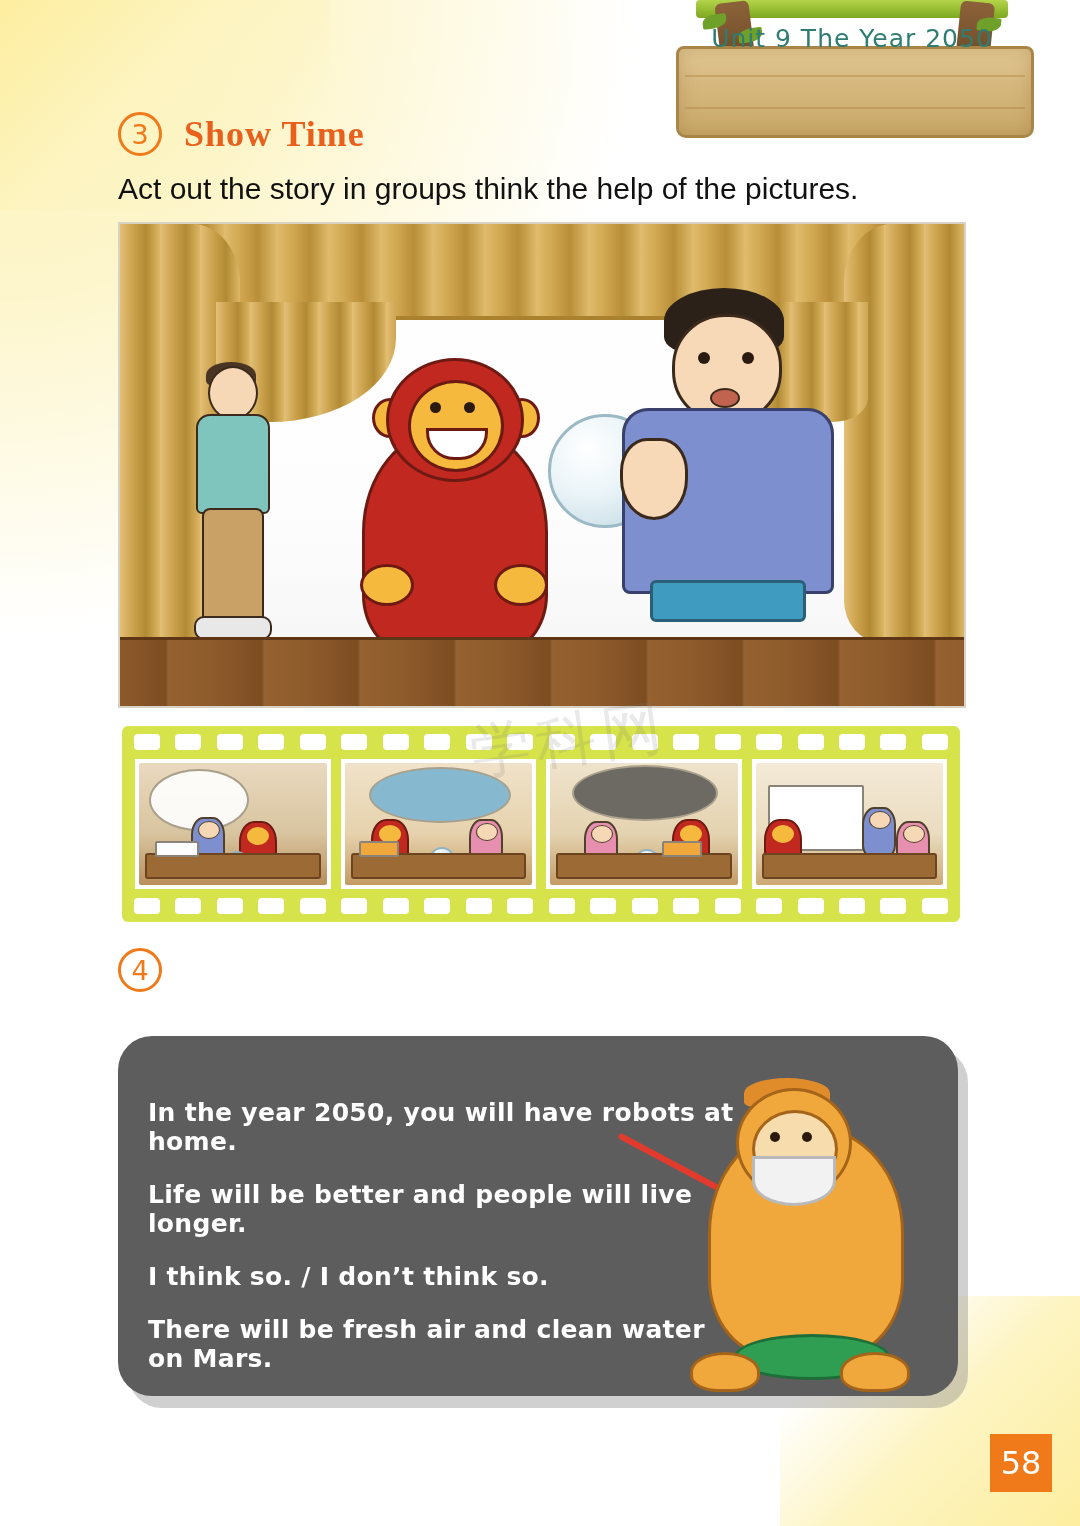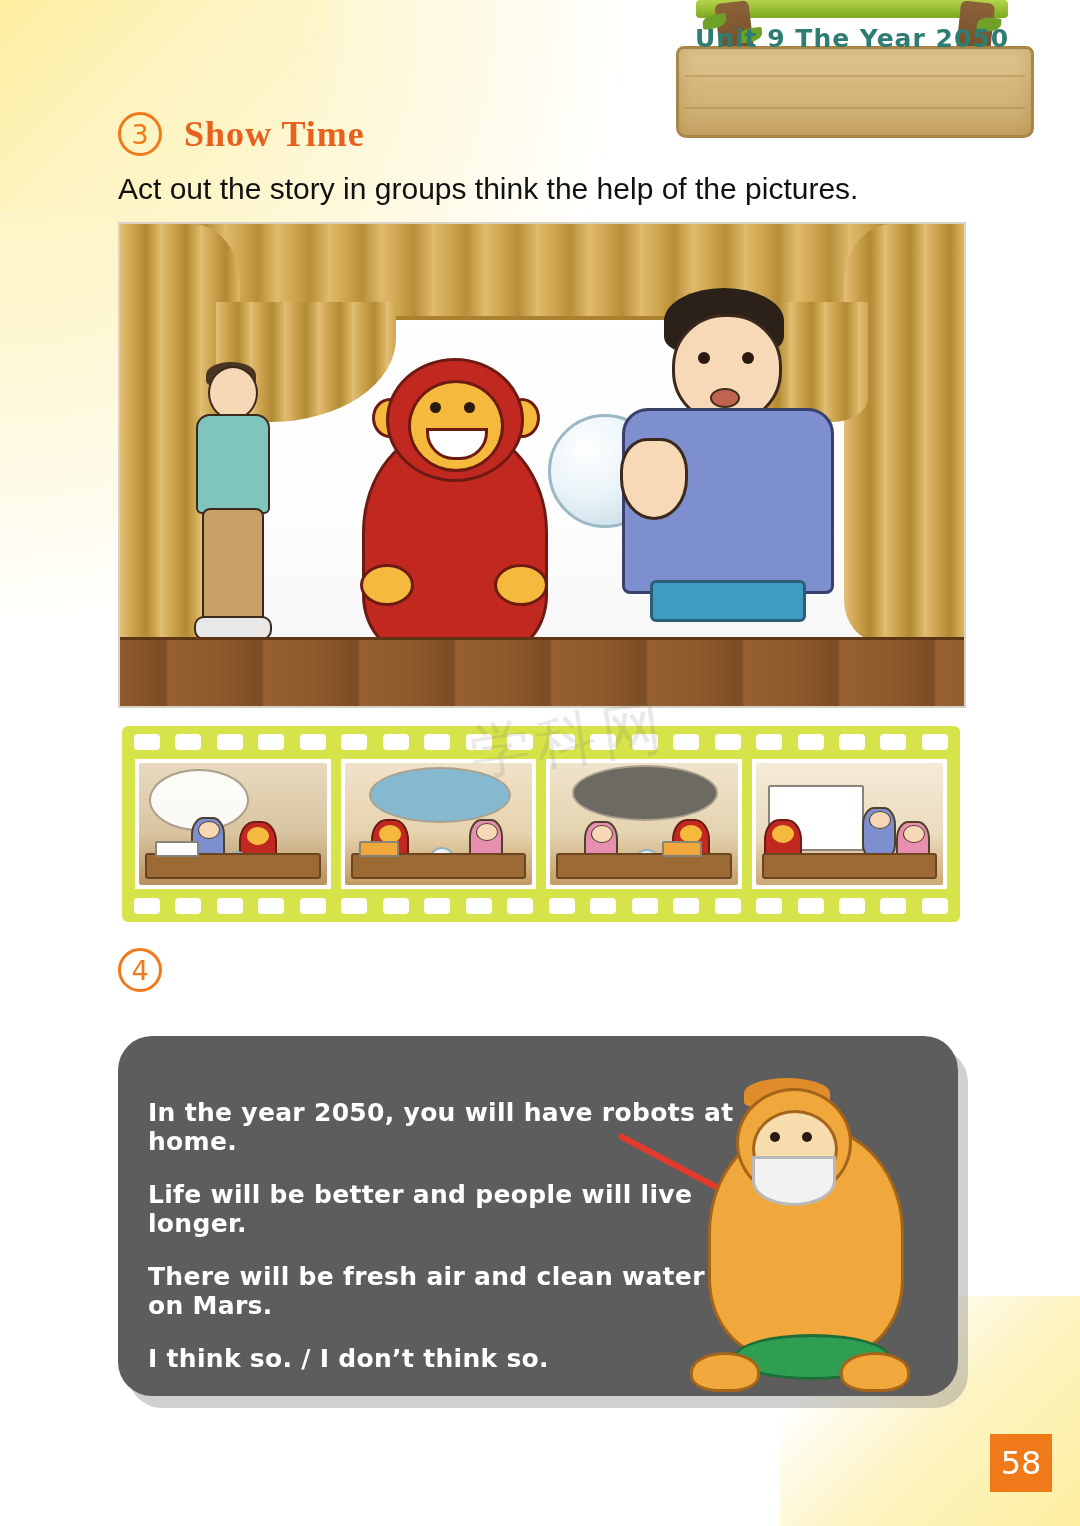--- a/index.html
+++ b/index.html
@@ -89,21 +89,21 @@
   .sign-board::after { top: 58px; }
   .unit-title {
     position: absolute;
     left: 0; right: 0;
     top: 24px;
     text-align: center;
     font-family: "DejaVu Sans", sans-serif;
     font-size: 25px;
     letter-spacing: 1px;
     color: #2f7d72;
-    font-weight: 700;
+    font-weight: 400;
   }
 
   
   .section-head {
     position: absolute;
     display: flex;
     align-items: center;
     gap: 22px;
   }
   .sec-num {
@@ -740,22 +740,22 @@
 <div class="watermark">学科网</div>
 
 <div class="section-head" style="left:118px; top:948px;">
   <div class="sec-num">4</div>
 </div>
 
 <div class="blackboard">
   <div class="bb-lines">
     <div class="bb-line">In the year 2050, you will have robots at home.</div>
     <div class="bb-line">Life will be better and people will live longer.</div>
+    <div class="bb-line">I think so. / I don’t think so.</div>
     <div class="bb-line">There will be fresh air and clean water on Mars.</div>
-    <div class="bb-line">I think so. / I don’t think so.</div>
   </div>
 
   <div class="booky">
     <div class="booky-pointer"></div>
     <div class="booky-body"></div>
     <div class="booky-shorts"></div>
     <div class="booky-foot l"></div>
     <div class="booky-foot r"></div>
     <div class="booky-hairtuft"></div>
     <div class="booky-head"></div>

